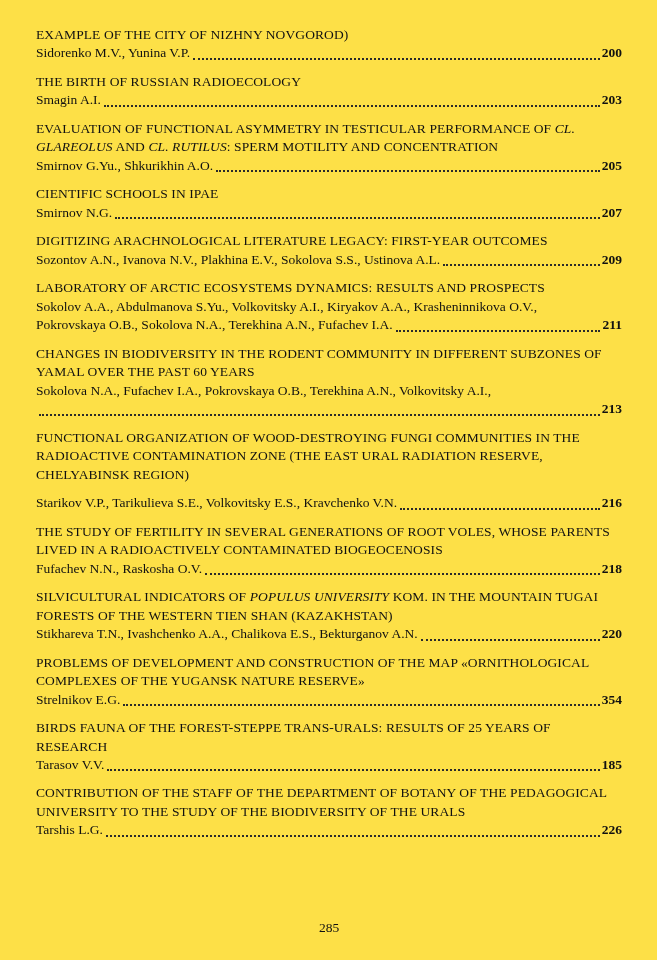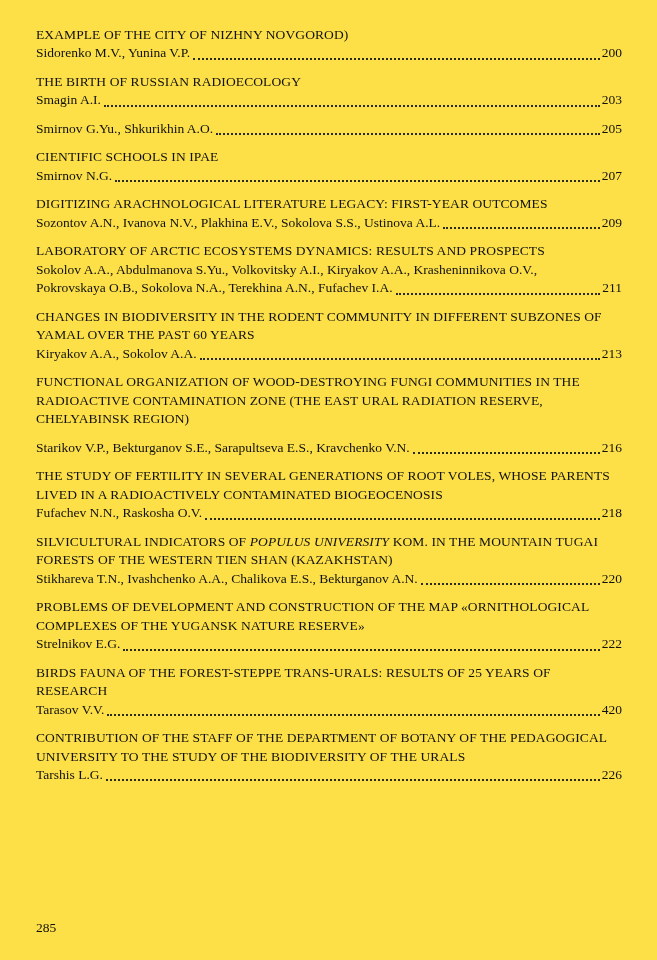--- a/index.html
+++ b/index.html
@@ -48,23 +48,25 @@
     flex: 0 0 auto;
   }
   .leader {
     flex: 1 1 auto;
     border-bottom: 2px dotted #2a2a2a;
     margin: 0 2px 3px 3px;
     min-width: 12px;
   }
   .pg {
     flex: 0 0 auto;
+    font-weight: bold;
   }
   .footer {
     margin-top: auto;
+    text-align: center;
     font-size: 13.5px;
     padding-bottom: 4px;
   }
 </style>
 </head>
 <body>
 
 <div class="page">
   <div class="toc" id="toc">
   <div class="entry">
@@ -83,20 +85,21 @@
     <div class="authors">
           <div class="author-line last">
             <span class="author-text">Smagin A.I.</span>
             <span class="leader"></span>
             <span class="pg">203</span>
           </div>
         </div>
   </div>
 
   <div class="entry">
+    <div class="entry-title"><span>EVALUATION OF FUNCTIONAL ASYMMETRY IN TESTICULAR PERFORMANCE OF </span><span class="it">CL. GLAREOLUS</span><span> AND </span><span class="it">CL. RUTILUS</span><span>: SPERM MOTILITY AND CONCENTRATION</span></div>
     <div class="authors">
           <div class="author-line last">
             <span class="author-text">Smirnov G.Yu., Shkurikhin A.O.</span>
             <span class="leader"></span>
             <span class="pg">205</span>
           </div>
         </div>
   </div>
 
   <div class="entry">
@@ -129,36 +132,36 @@
             <span class="author-text">Pokrovskaya O.B., Sokolova N.A., Terekhina A.N., Fufachev I.A.</span>
             <span class="leader"></span>
             <span class="pg">211</span>
           </div>
         </div>
   </div>
 
   <div class="entry">
     <div class="entry-title"><span>CHANGES IN BIODIVERSITY IN THE RODENT COMMUNITY IN DIFFERENT SUBZONES OF YAMAL OVER THE PAST 60 YEARS</span></div>
     <div class="authors">
-          <div class="author-line last">
-            <span class="author-text">Kiryakov A.A., Sokolov A.A.</span>
+          <div class="author-line"><span class="author-text">Sokolova N.A., Fufachev I.A., Pokrovskaya O.B., Terekhina A.N., Volkovitsky A.I.,</span></div>
+          <div class="author-line last">
             <span class="leader"></span>
             <span class="pg">213</span>
           </div>
         </div>
   </div>
 
   <div class="entry">
     <div class="entry-title"><span>FUNCTIONAL ORGANIZATION OF WOOD-DESTROYING FUNGI COMMUNITIES IN THE RADIOACTIVE CONTAMINATION ZONE (THE EAST URAL RADIATION RESERVE, CHELYABINSK REGION)</span></div>
   </div>
 
   <div class="entry">
     <div class="authors">
           <div class="author-line last">
-            <span class="author-text">Starikov V.P., Bekturganov S.E., Sarapultseva E.S., Kravchenko V.N.</span>
+            <span class="author-text">Starikov V.P., Tarikulieva S.E., Volkovitsky E.S., Kravchenko V.N.</span>
             <span class="leader"></span>
             <span class="pg">216</span>
           </div>
         </div>
   </div>
 
   <div class="entry">
     <div class="entry-title"><span>THE STUDY OF FERTILITY IN SEVERAL GENERATIONS OF ROOT VOLES, WHOSE PARENTS LIVED IN A RADIOACTIVELY CONTAMINATED BIOGEOCENOSIS</span></div>
     <div class="authors">
           <div class="author-line last">
@@ -179,32 +182,32 @@
           </div>
         </div>
   </div>
 
   <div class="entry">
     <div class="entry-title"><span>PROBLEMS OF DEVELOPMENT AND CONSTRUCTION OF THE MAP «ORNITHOLOGICAL COMPLEXES OF THE YUGANSK NATURE RESERVE»</span></div>
     <div class="authors">
           <div class="author-line last">
             <span class="author-text">Strelnikov E.G.</span>
             <span class="leader"></span>
-            <span class="pg">222</span>
+            <span class="pg">354</span>
           </div>
         </div>
   </div>
 
   <div class="entry">
     <div class="entry-title"><span>BIRDS FAUNA OF THE FOREST-STEPPE TRANS-URALS: RESULTS OF 25 YEARS OF RESEARCH</span></div>
     <div class="authors">
           <div class="author-line last">
             <span class="author-text">Tarasov V.V.</span>
             <span class="leader"></span>
-            <span class="pg">420</span>
+            <span class="pg">185</span>
           </div>
         </div>
   </div>
 
   <div class="entry">
     <div class="entry-title"><span>CONTRIBUTION OF THE STAFF OF THE DEPARTMENT OF BOTANY OF THE PEDAGOGICAL UNIVERSITY TO THE STUDY OF THE BIODIVERSITY OF THE URALS</span></div>
     <div class="authors">
           <div class="author-line last">
             <span class="author-text">Tarshis L.G.</span>
             <span class="leader"></span>

